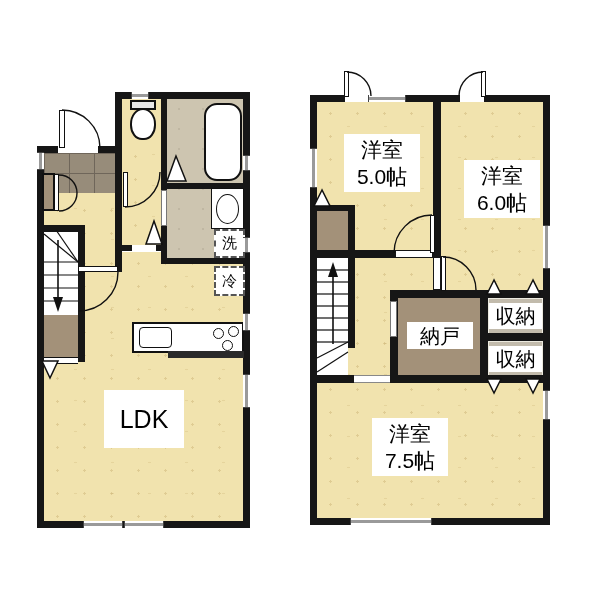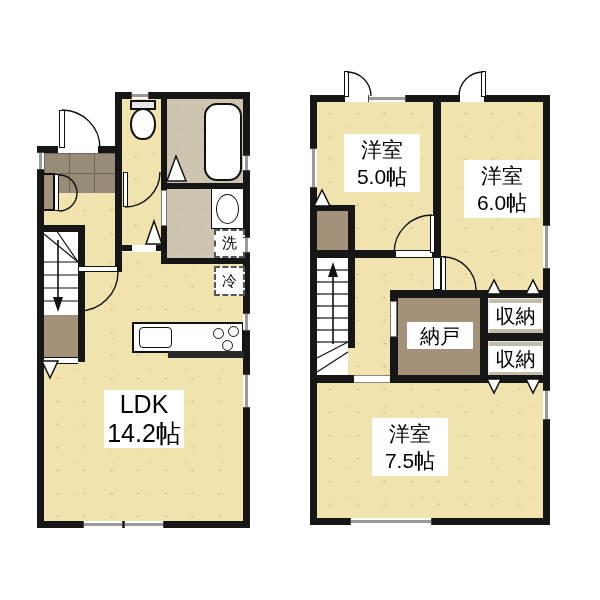--- a/index.html
+++ b/index.html
@@ -106,21 +106,20 @@
     <div class="window-v" style="left:37px;top:152px;width:7px;height:18px;"></div>
     <div class="window-h" style="left:83px;top:521px;width:40px;height:7px;"></div>
     <div class="window-h" style="left:124px;top:521px;width:40px;height:7px;"></div>
 
     <div class="door-leaf" style="left:59px;top:110px;width:6px;height:38px;"></div>
     <div class="door-leaf" style="left:123px;top:172px;width:5px;height:35px;"></div>
     <div class="door-leaf" style="left:78px;top:266px;width:40px;height:6px;"></div>
 
     <div class="label-box ldk-box" style="left:104px;top:390px;width:80px;height:58px;">
       <div>LDK</div>
-      <div>14.2帖</div>
     </div>
   </div>
 
   <div>
 
     <div class="floor-wood" style="left:317px;top:102px;width:226px;height:416px;"></div>
     <div class="floor-storage" style="left:398px;top:298px;width:82px;height:77px;"></div>
     <div class="floor-storage" style="left:317px;top:208px;width:31px;height:42px;"></div>
     <div class="white-area" style="left:317px;top:208px;width:31px;height:3px;"></div>
     <div class="abs" style="left:488px;top:298px;width:55px;height:35px;background:#eceadf;"></div>

